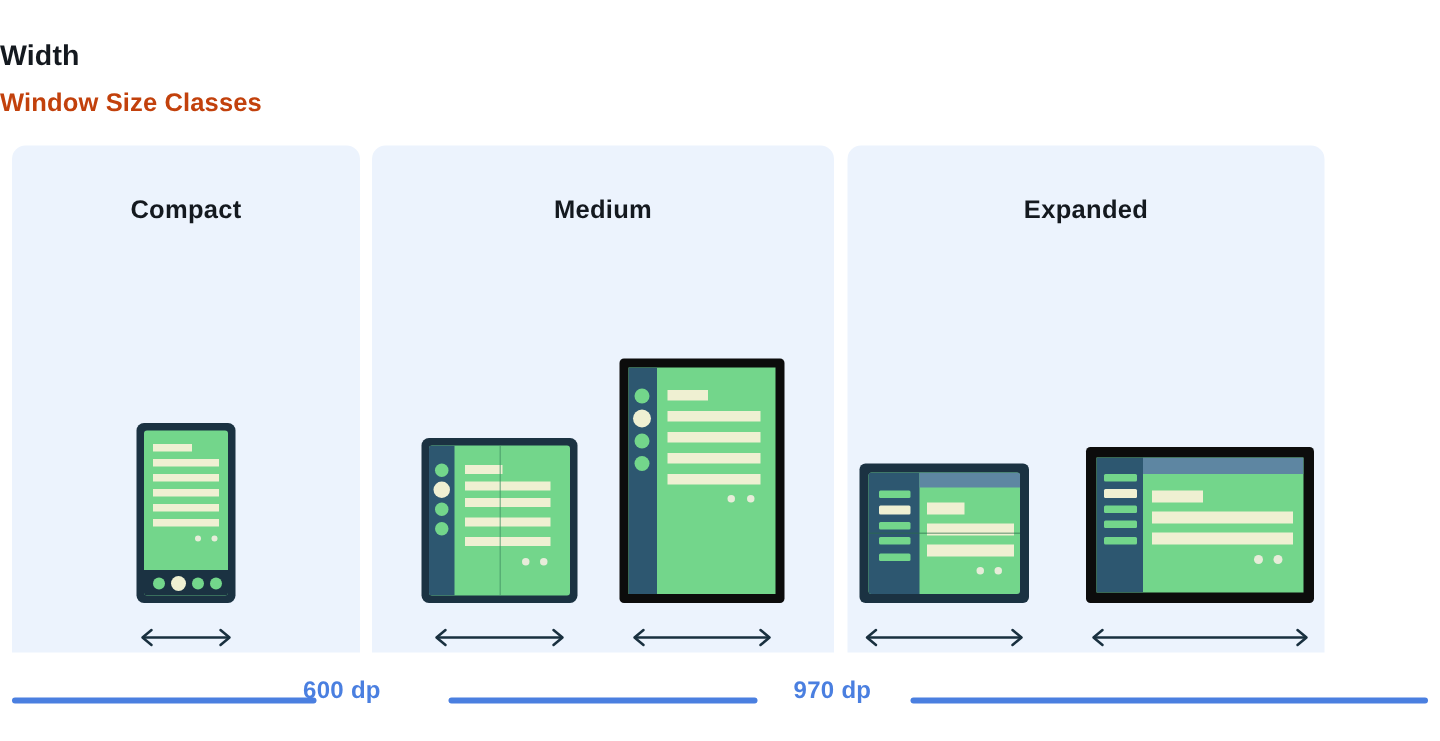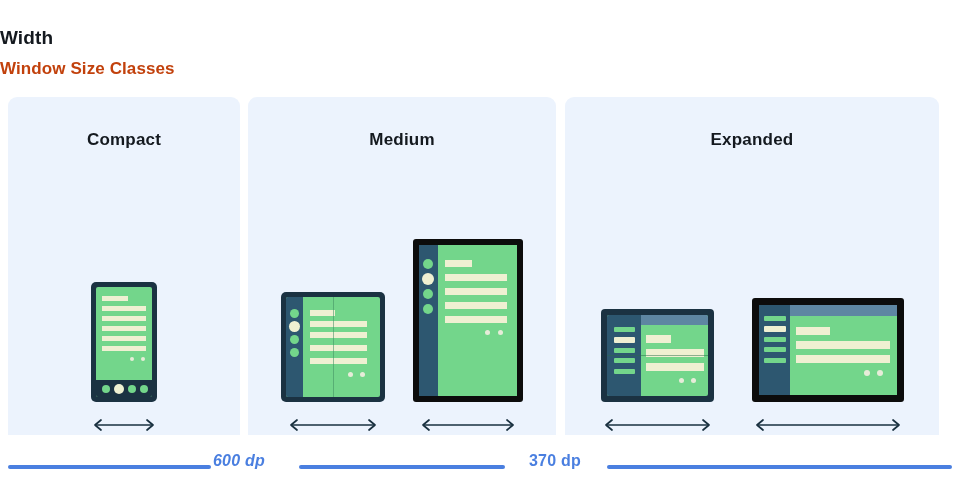--- a/index.html
+++ b/index.html
@@ -23,21 +23,21 @@
   }
 
   
   .panel {
     position: absolute; top: 97px; height: 338px;
     background: #ecf3fd;
     border-radius: 9px 9px 0 0;
   }
   .panel-compact  { left: 8px;   width: 232px; }
   .panel-medium   { left: 248px; width: 308px; }
-  .panel-expanded { left: 565px; width: 374px; }
+  .panel-expanded { left: 565px; width: 318px; }
 
   .panel-label {
     position: absolute; top: 33px; left: 0; width: 100%;
     text-align: center; font-size: 17px; font-weight: 700;
     color: #14191f; letter-spacing: .2px;
   }
 
   
   .stage {
     position: absolute; left: 0; width: 100%;
@@ -262,19 +262,19 @@
             <polyline points="141,2 147,7 141,12" fill="none" stroke="#19303f" stroke-width="1.7" stroke-linecap="round" stroke-linejoin="round"></polyline>
           </svg>
         </div>
       </div>
 
     </div>
   </div>
 
   <div class="dp-row">
     <div class="dp-rule" style="left:8px;width:203px;"></div>
-    <div class="dp-label" style="left:213px;font-style:italic;">600 dp</div>
+    <div class="dp-label" style="left:202px;">600 dp</div>
     <div class="dp-rule" style="left:299px;width:206px;"></div>
-    <div class="dp-label" style="left:529px;">370 dp</div>
+    <div class="dp-label" style="left:529px;">970 dp</div>
     <div class="dp-rule" style="left:607px;width:345px;"></div>
   </div>
 
 </div>
 
 </body></html>

